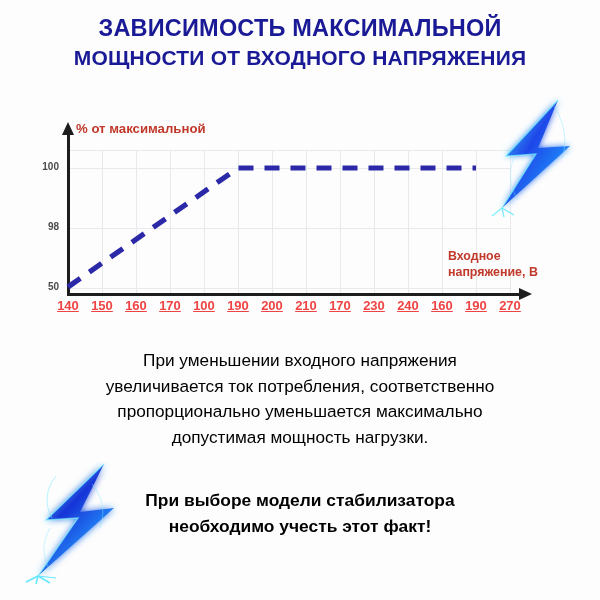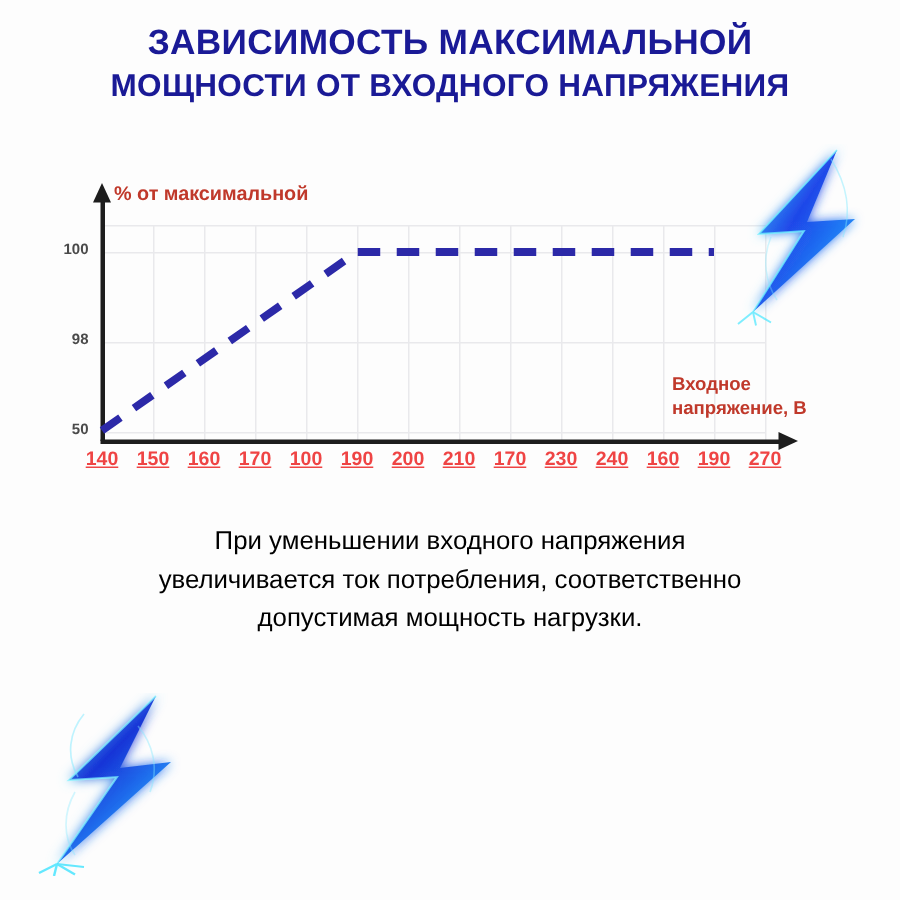--- a/index.html
+++ b/index.html
@@ -220,17 +220,22 @@
       <line x1="16" y1="114" x2="4" y2="120" stroke="#3fe3ff" stroke-width="1.6"></line>
       <line x1="16" y1="114" x2="14" y2="122" stroke="#3fe3ff" stroke-width="1.6"></line>
       <line x1="16" y1="114" x2="28" y2="121" stroke="#3fe3ff" stroke-width="1.6"></line>
       <line x1="16" y1="114" x2="34" y2="116" stroke="#3fe3ff" stroke-width="1.2"></line>
     </g>
   </svg>
 
   <div class="para para1">
     <span class="ln">При уменьшении входного напряжения</span>
     <span class="ln">увеличивается ток потребления, соответственно</span>
+    <span class="ln">пропорционально уменьшается максимально</span>
     <span class="ln">допустимая мощность нагрузки.</span>
   </div>
 
+  <div class="para para2">
+    <span class="ln">При выборе модели стабилизатора</span>
+    <span class="ln">необходимо учесть этот факт!</span>
+  </div>
 
 </div>
 
 </body></html>

